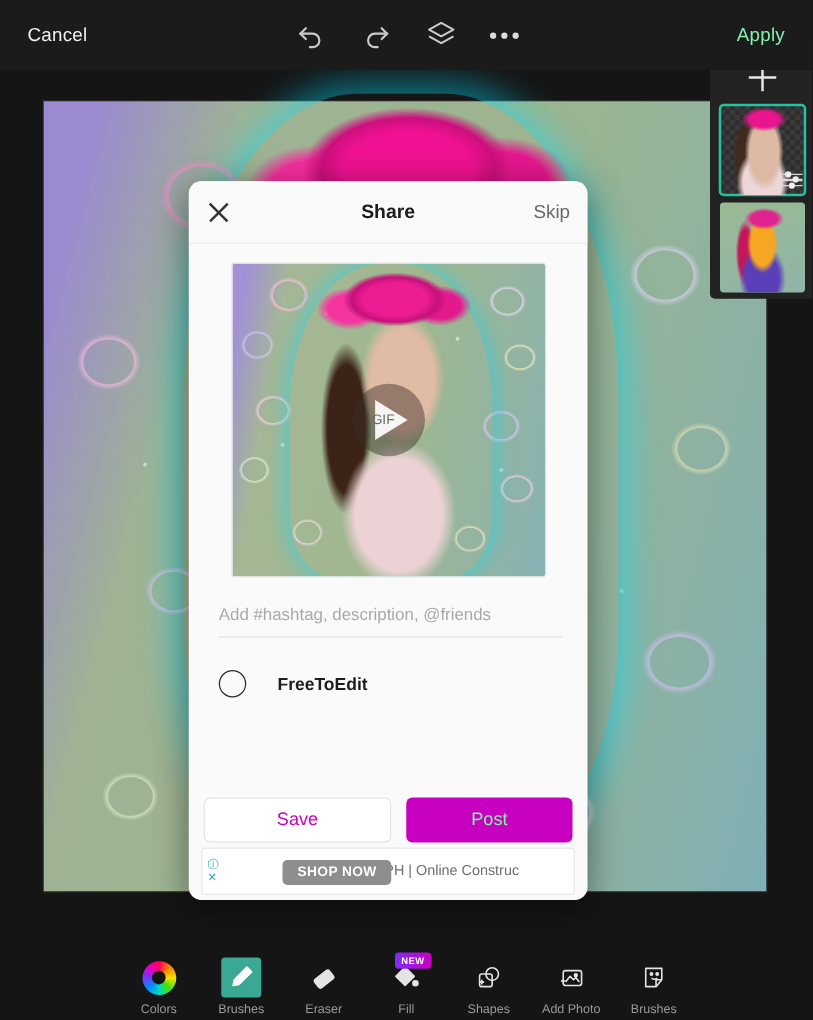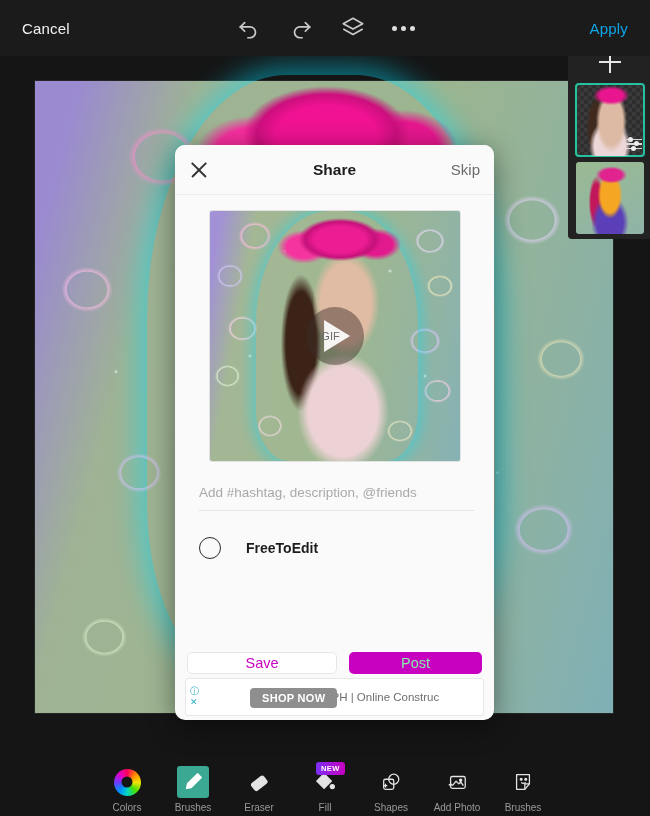--- a/index.html
+++ b/index.html
@@ -17,21 +17,21 @@
     position:absolute; top:0; left:0; width:650px; height:56px;
     background:#1b1b1b;
     display:flex; align-items:center;
     padding:0 22px;
     z-index:30;
   }
   .topbar .cancel{
     font-size:15px; color:#f2f2f2; letter-spacing:.2px;
   }
   .topbar .apply{
-    font-size:15px; color:#0ea5e9; letter-spacing:.2px; margin-left:auto;
+    font-size:15px; color:#86efac; letter-spacing:.2px; margin-left:auto;
   }
   .topbar .center-tools{
     position:absolute; left:0; right:0; top:0; height:56px;
     display:flex; align-items:center; justify-content:center; gap:26px;
     pointer-events:none;
   }
   .topbar .center-tools > *{ pointer-events:auto; }
   .ticon{ width:26px; height:26px; display:block; opacity:.9; }
   .dots{ display:flex; gap:4px; align-items:center; height:26px;}
   .dots i{ width:5px;height:5px;border-radius:50%;background:#ddd;display:block;}
@@ -129,21 +129,21 @@
   .lt-marks i:before{
     content:""; position:absolute; top:-2px; width:5px; height:5px;
     border-radius:50%; background:#eee;
   }
   .lt-marks i:nth-child(1):before{ left:2px; }
   .lt-marks i:nth-child(2):before{ left:8px; }
   .lt-marks i:nth-child(3):before{ left:5px; }
 
   
   .share-modal{
-    position:absolute; left:175px; top:145px; width:319px; height:575px;
+    position:absolute; left:151px; top:145px; width:319px; height:575px;
     background:#fafafa; border-radius:10px; overflow:hidden; z-index:40;
     box-shadow:0 6px 28px rgba(0,0,0,.45);
     color:#222;
   }
   .modal-head{
     height:50px; display:flex; align-items:center; padding:0 14px;
     background:#fafafa; border-bottom:1px solid #ececec;
   }
   .close-x{ width:20px; height:20px; position:relative; }
   .close-x:before,.close-x:after{
@@ -233,21 +233,21 @@
     width:22px;height:22px;border-radius:50%;border:1.6px solid #2b2b2b;
     flex:0 0 auto;
   }
   .ftE-label{ font-size:14px; color:#1d1d1d; font-weight:bold; }
 
   .btn-row{
     position:absolute; left:0; right:0; bottom:46px;
     display:flex; gap:12px; padding:0 12px;
   }
   .btn{
-    height:22px; border-radius:5px; font-size:14.5px;
+    height:36px; border-radius:5px; font-size:14.5px;
     display:flex; align-items:center; justify-content:center;
   }
   .btn-save{ flex:0 0 150px; background:#fff; border:1px solid #e6e6e6; color:#c800bf; }
   .btn-post{ flex:1; background:#c800bf; color:#86efac; }
 
   .ad-banner{
     position:absolute; left:10px; right:10px; bottom:4px; height:38px;
     background:#fff; border:1px solid #e8e8e8; border-radius:3px;
     display:flex; align-items:center; overflow:hidden;
   }

